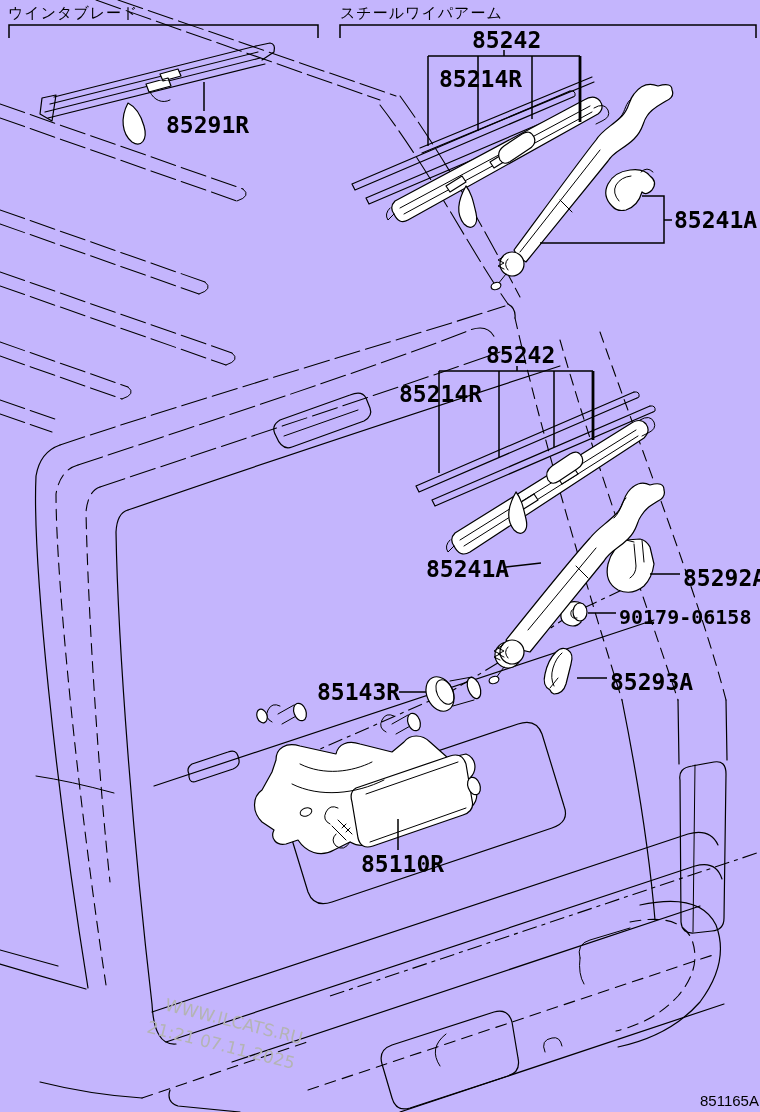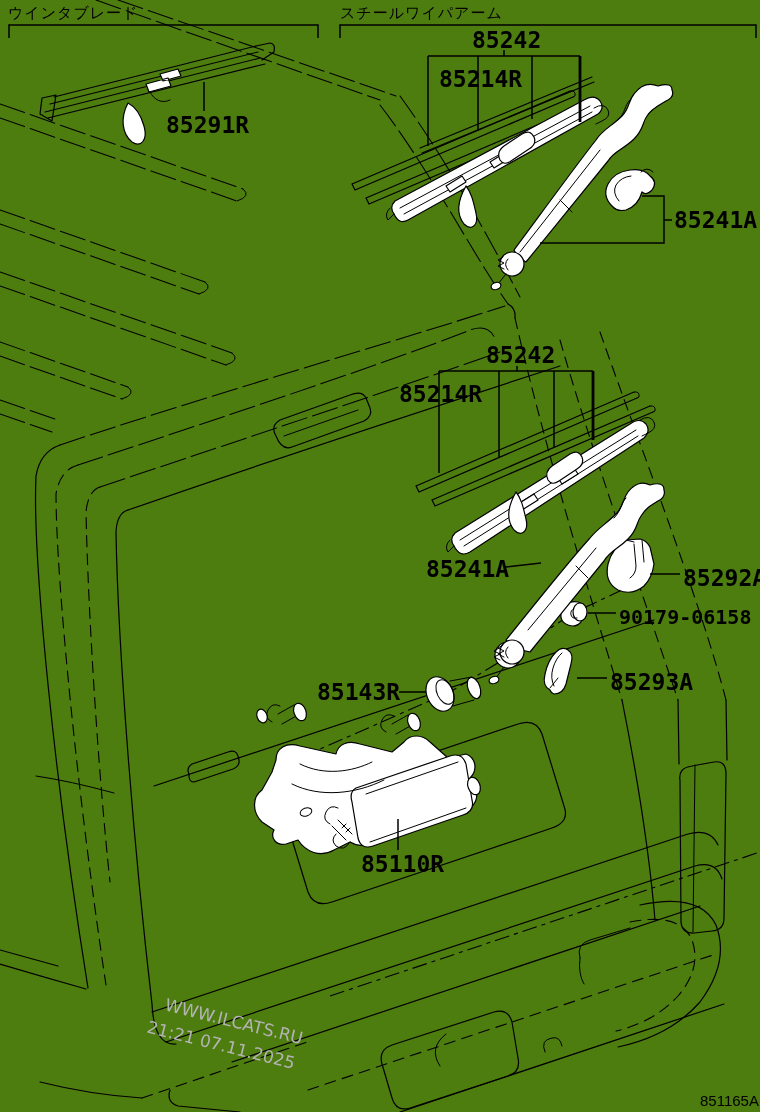--- a/index.html
+++ b/index.html
@@ -1,16 +1,16 @@
 <!DOCTYPE html>
 <html><head>
 <meta charset="utf-8">
 <style>
   html,body{margin:0;padding:0;background:#fff;}
-  .stage{position:relative;width:760px;height:1112px;background:#4d7c0f;overflow:hidden;}
+  .stage{position:relative;width:760px;height:1112px;background:#c4b5fd;overflow:hidden;}
   svg{display:block;}
   .ln{fill:none;stroke:#000;stroke-width:1.2;stroke-linecap:round;stroke-linejoin:round;}
   .lnthin{fill:none;stroke:#000;stroke-width:1;stroke-linecap:round;stroke-linejoin:round;}
   .hid{fill:none;stroke:#000;stroke-width:1.1;stroke-dasharray:11 7;stroke-linecap:round;}
   .rib{fill:none;stroke:#000;stroke-width:1.05;stroke-dasharray:26 6;stroke-linecap:round;}
   .cl{fill:none;stroke:#000;stroke-width:1.1;stroke-dasharray:15 5 4 5;}
   .wf{fill:#fff;stroke:#000;stroke-width:1.2;stroke-linejoin:round;}
   .bk{fill:none;stroke:#000;stroke-width:1.5;}
   .bk2{fill:none;stroke:#000;stroke-width:2.8;}
   .pn{font-family:"DejaVu Sans Mono",monospace;font-weight:bold;font-size:23px;fill:#000;}

